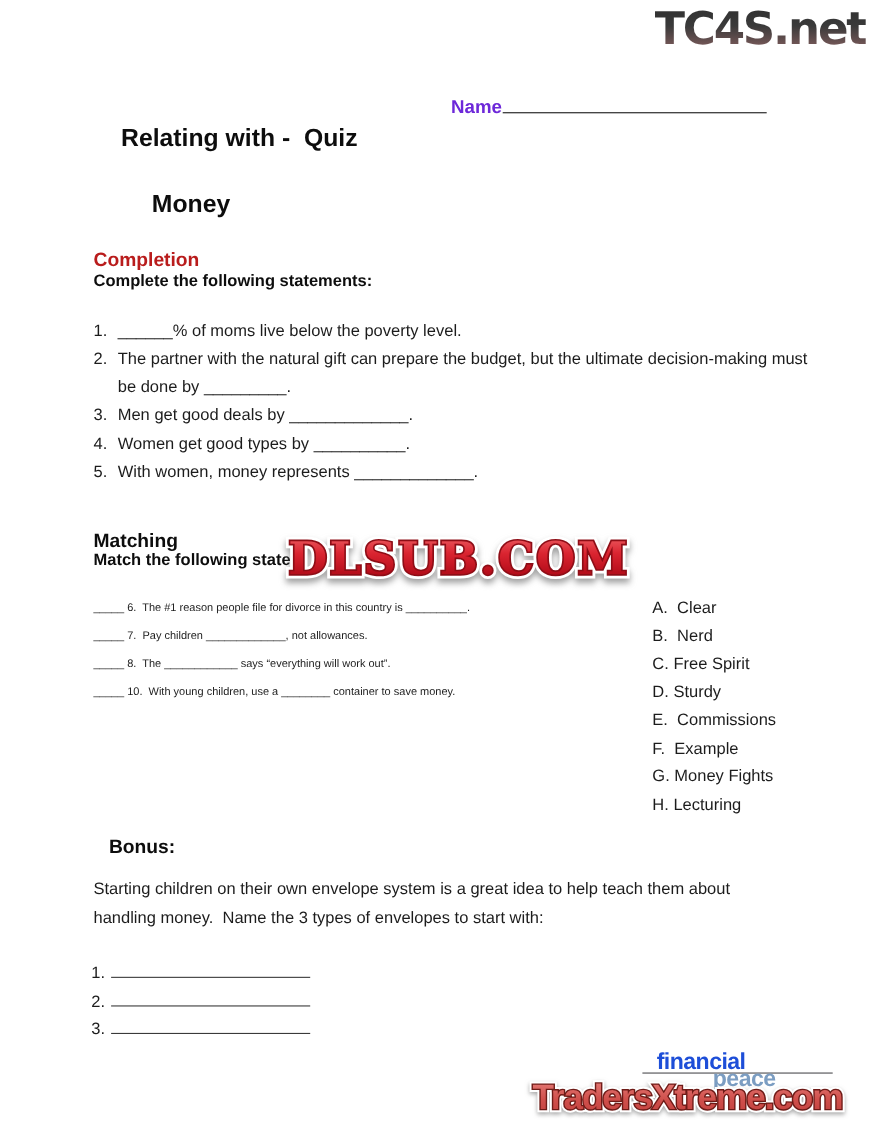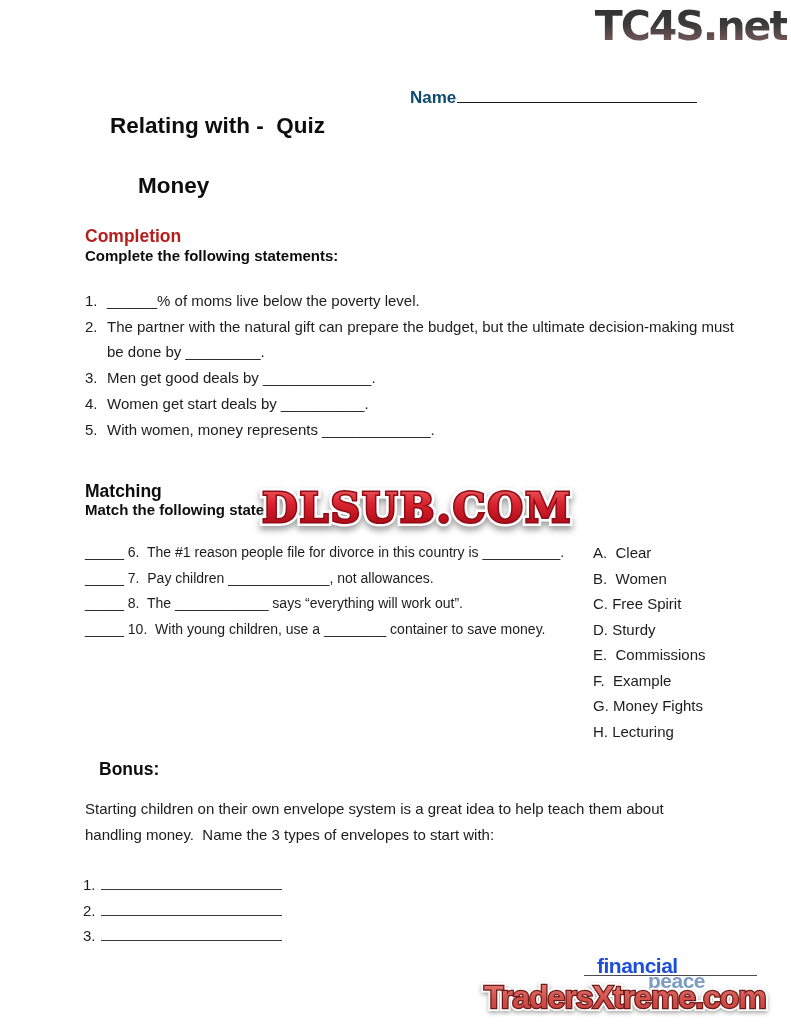--- a/index.html
+++ b/index.html
@@ -22,39 +22,39 @@
     color:transparent; white-space:nowrap;
   }
   .quiz-title {
     position:absolute; left:85px; top:81px;
     font-weight:bold; font-size:22.5px; line-height:30px;
     color:#0d0d0d; white-space:pre;
   }
   .quiz-title .line2 { display:block; margin-left:53px; }
   .name-row {
     position:absolute; left:410px; top:88px;
-    font-weight:bold; font-size:17px; color:#0c4a6e;
+    font-weight:bold; font-size:17px; color:#6d28d9;
   }
   .name-line {
     display:inline-block; width:240px; height:15px;
     border-bottom:1.7px solid #1a1a1a; margin-left:1px;
   }
 
   
   .completion-heading { position:absolute; left:85px; top:226px; font-weight:bold; font-size:17.5px; color:#b91c1c; }
   .completion-sub     { position:absolute; left:85px; top:247px; font-weight:bold; font-size:15px; color:#0d0d0d; }
   .completion-list    { position:absolute; left:85px; top:288px; width:660px; font-size:15px; line-height:25.7px; }
   .c-item { display:flex; }
   .c-num  { flex:none; width:22px; }
   .c-text { flex:1; }
 
   
   .matching-heading { position:absolute; left:85px; top:481px; font-weight:bold; font-size:17.5px; color:#0d0d0d; }
   .matching-sub     { position:absolute; left:85px; top:501px; font-weight:bold; font-size:15px; color:#0d0d0d; white-space:pre; }
-  .matching-list    { position:absolute; left:85px; top:540px; font-size:14px; line-height:25.6px; }
+  .matching-list    { position:absolute; left:85px; top:540px; font-size:10px; line-height:25.6px; }
   .m-item { white-space:pre; }
   .options-list     { position:absolute; left:593px; top:540px; font-size:15px; line-height:25.5px; }
   .m-option { white-space:pre; }
 
   
   .bonus-heading { position:absolute; left:99px; top:759px; font-weight:bold; font-size:17.5px; color:#0d0d0d; }
   .bonus-text    { position:absolute; left:85px; top:796px; width:622px; font-size:15px; line-height:25.6px; white-space:pre-wrap; }
   .answer-blanks { position:absolute; left:83px; top:872px; font-size:15px; line-height:25.7px; }
   .blank-row .blank-line {
     display:inline-block; width:181px; height:14px;
@@ -118,41 +118,41 @@
     <div class="c-item">
       <span class="c-num">2.</span>
       <span class="c-text">The partner with the natural gift can prepare the budget, but the ultimate decision-making must be done by _________.</span>
     </div>
     <div class="c-item">
       <span class="c-num">3.</span>
       <span class="c-text">Men get good deals by _____________.</span>
     </div>
     <div class="c-item">
       <span class="c-num">4.</span>
-      <span class="c-text">Women get start deals by __________.</span>
+      <span class="c-text">Women get good types by __________.</span>
     </div>
     <div class="c-item">
       <span class="c-num">5.</span>
       <span class="c-text">With women, money represents _____________.</span>
     </div>
   </div>
 
   <div class="matching-heading">Matching</div>
   <div class="matching-sub">Match the following state</div>
 
   <div class="matching-list">
     <div class="m-item">_____ 6.  The #1 reason people file for divorce in this country is __________.</div>
     <div class="m-item">_____ 7.  Pay children _____________, not allowances.</div>
     <div class="m-item">_____ 8.  The ____________ says “everything will work out”.</div>
     <div class="m-item">_____ 10.  With young children, use a ________ container to save money.</div>
   </div>
 
   <div class="options-list">
     <div class="m-option">A.  Clear</div>
-    <div class="m-option">B.  Women</div>
+    <div class="m-option">B.  Nerd</div>
     <div class="m-option">C. Free Spirit</div>
     <div class="m-option">D. Sturdy</div>
     <div class="m-option">E.  Commissions</div>
     <div class="m-option">F.  Example</div>
     <div class="m-option">G. Money Fights</div>
     <div class="m-option">H. Lecturing</div>
   </div>
 
   <div class="wm-wrap dlsub-wrap">
     <span class="wm-layer dlsub-back">DLSUB.COM</span>

